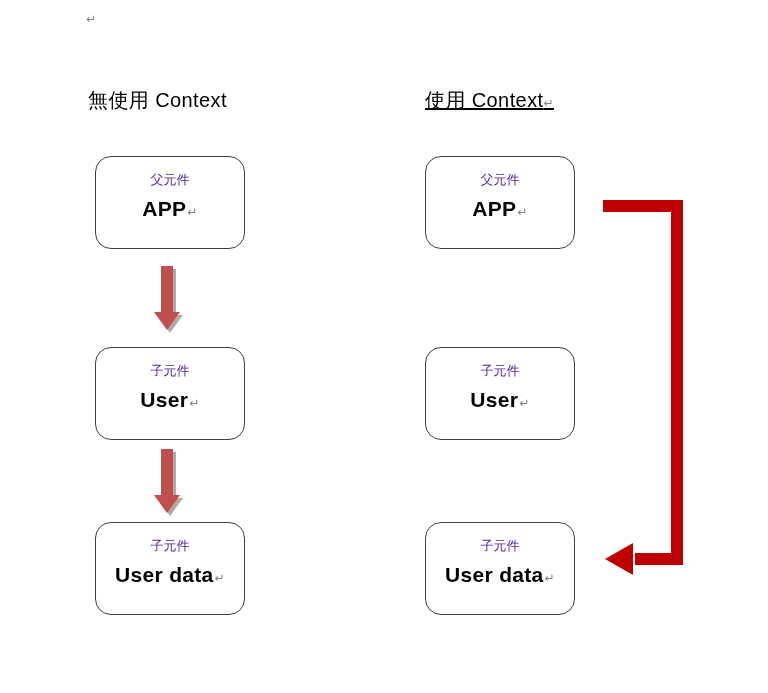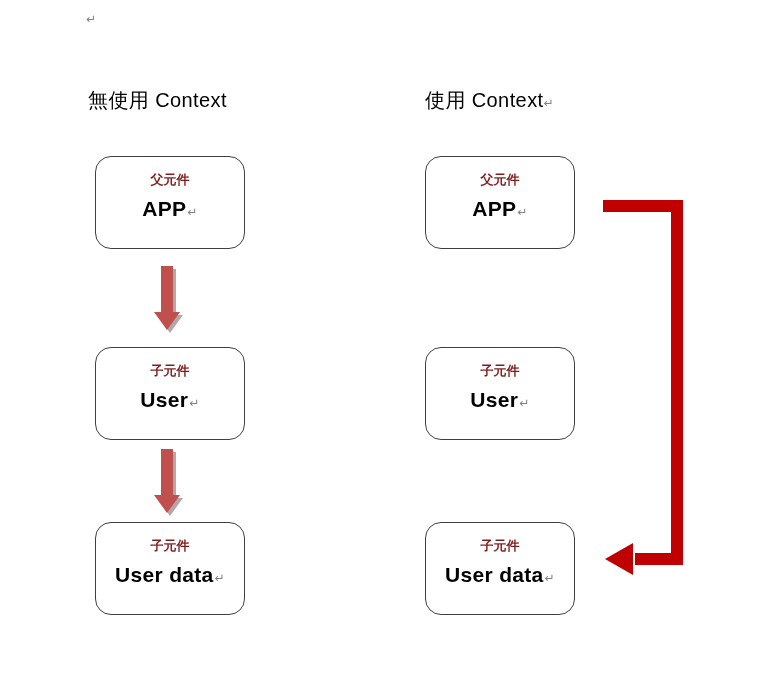--- a/index.html
+++ b/index.html
@@ -25,43 +25,43 @@
   .title {
     position: absolute;
     top: 60px;
     font-size: 20px;
     color: #000000;
     letter-spacing: 0.4px;
     white-space: nowrap;
     margin-top: 27px;
   }
   .title-left  { left: 88px; }
-  .title-right { left: 425px; }
+  .title-right { left: 425px; text-decoration: underline; }
   .node {
     position: absolute;
     width: 150px;
     height: 93px;
     box-sizing: border-box;
     border: 1.2px solid #3f3f3f;
     border-radius: 16px;
     background: #ffffff;
     display: flex;
     flex-direction: column;
     align-items: center;
     padding-top: 15px;
   }
   .col-left  { left: 95px; }
   .col-right { left: 425px; }
   .row-1 { top: 156px; }
   .row-2 { top: 347px; }
   .row-3 { top: 522px; }
   .node-label {
     font-size: 13px;
-    font-weight: bold;
-    color: #7f1d1d;
+    font-weight: normal;
+    color: #4c1d95;
     line-height: 16px;
   }
   .node-main {
     margin-top: 8px;
     font-size: 21px;
     font-weight: bold;
     color: #000000;
     letter-spacing: 0.3px;
     line-height: 26px;
     white-space: nowrap;

